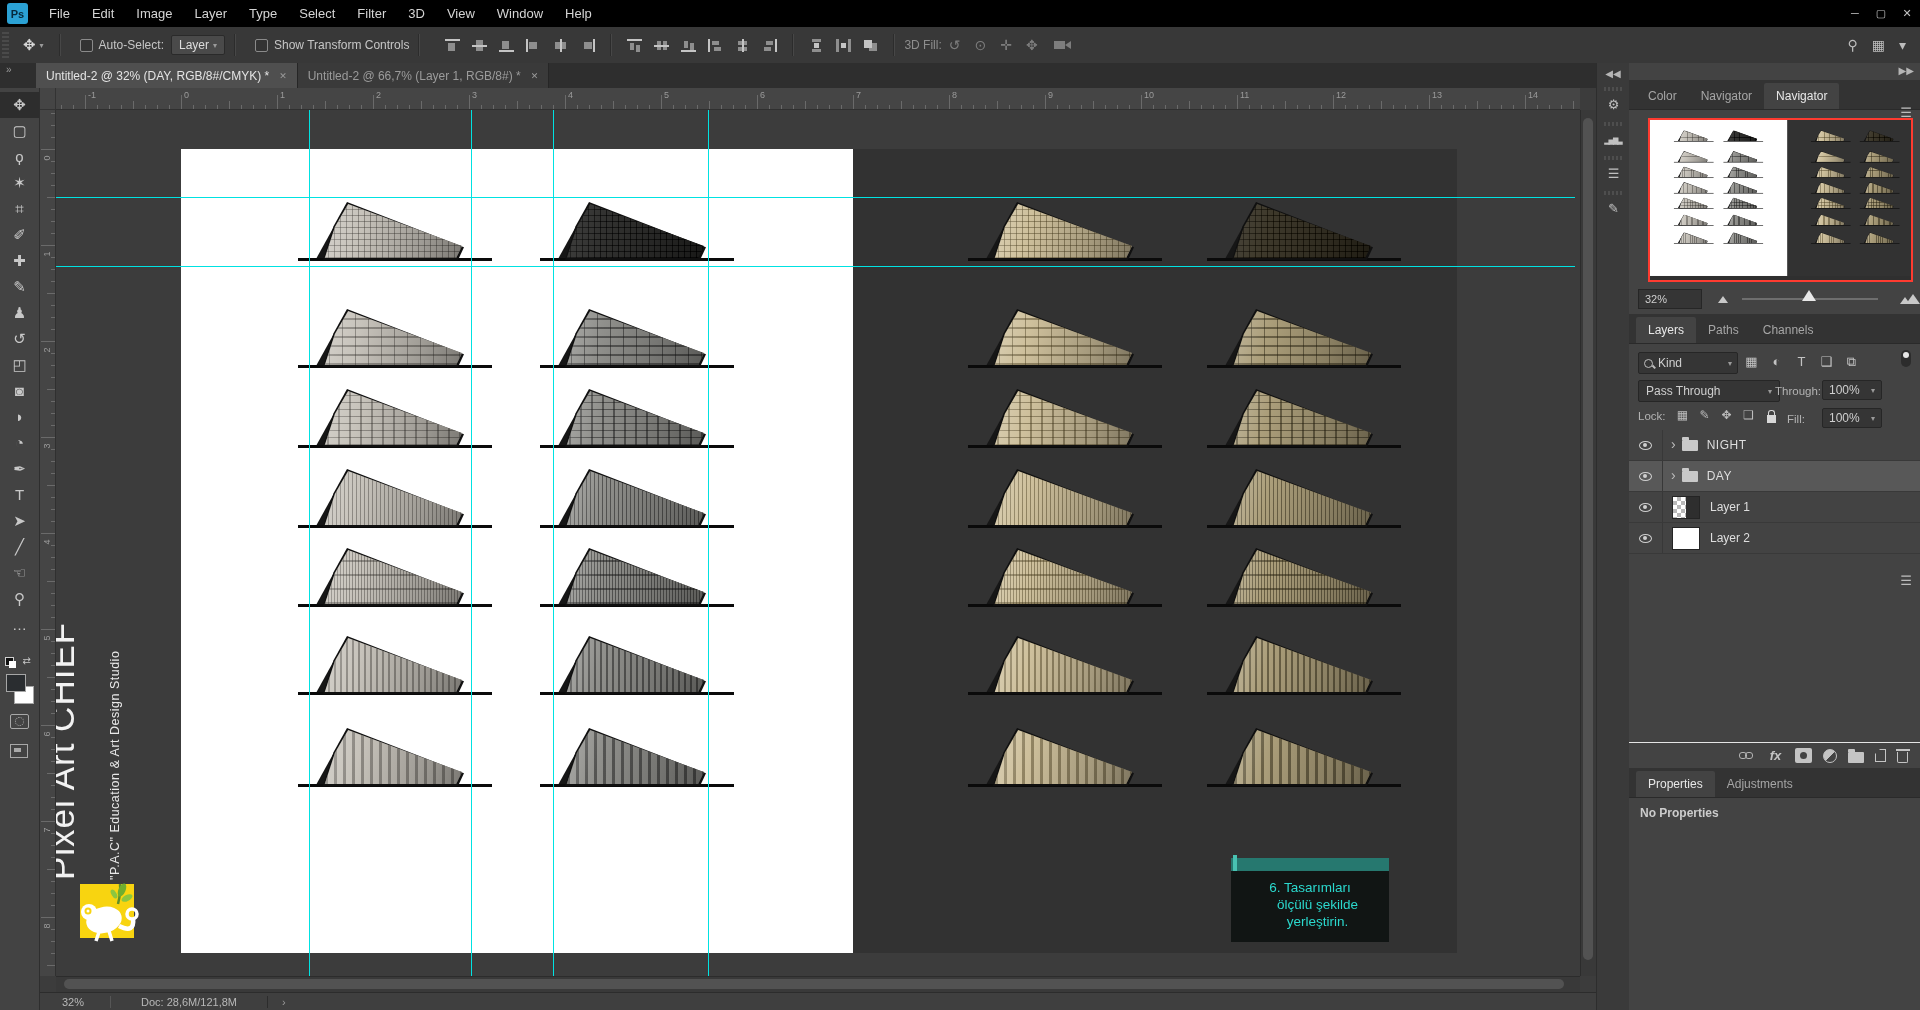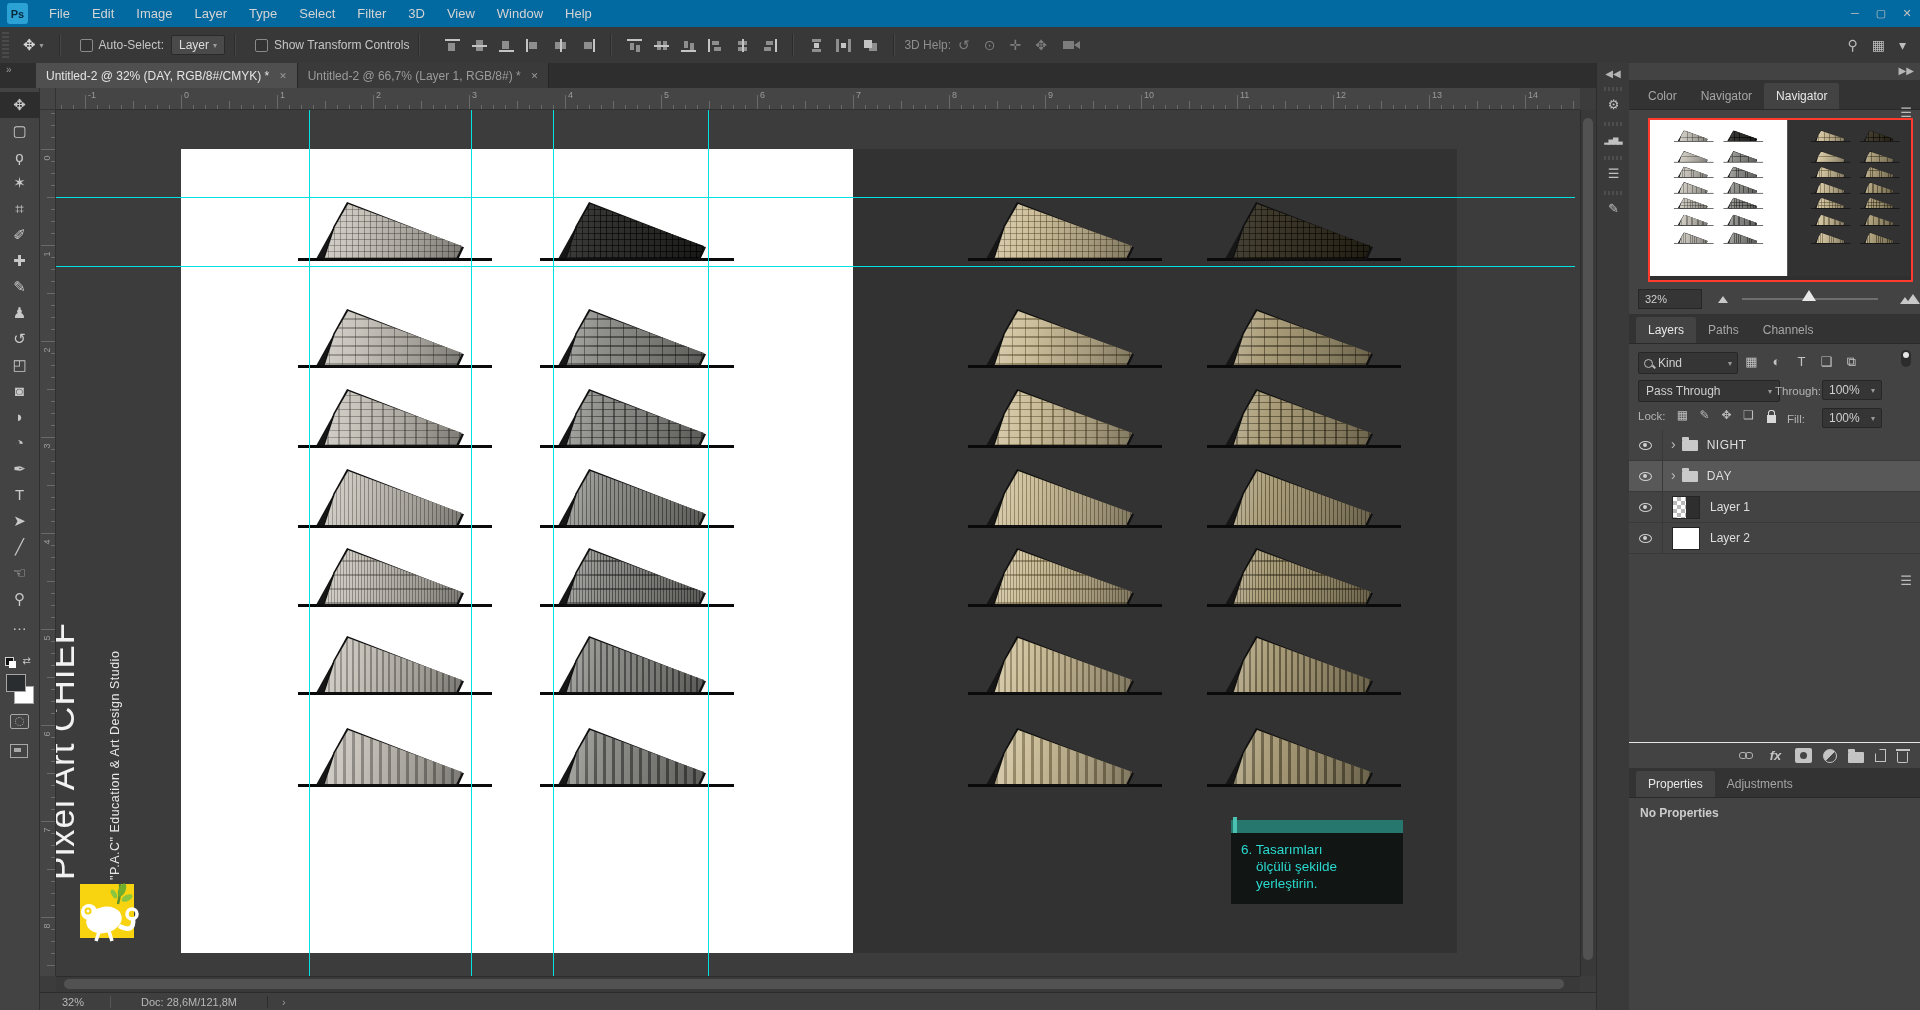--- a/index.html
+++ b/index.html
@@ -2,21 +2,21 @@
 <html><head>
 <meta charset="utf-8">
 <style>
   html,body{margin:0;padding:0;background:#222;}
   .app{position:relative;width:1920px;height:1010px;overflow:hidden;background:#3c3c3c;
        font-family:"Liberation Sans",sans-serif;color:#cccccc;font-size:12px;
        -webkit-user-select:none;user-select:none;}
   i{font-style:normal;}
 
   
-  #menubar{position:absolute;left:0;top:0;width:1920px;height:27px;background:#0369a1;border-bottom:1px solid #242424;display:flex;align-items:center;}
+  #menubar{position:absolute;left:0;top:0;width:1920px;height:27px;background:#000000;border-bottom:1px solid #242424;display:flex;align-items:center;}
   #pslogo{width:21px;height:21px;margin:0 10px 0 7px;background:#2ba1d4;color:#06293b;font-weight:bold;font-size:11px;display:flex;align-items:center;justify-content:center;border-radius:3px;}
   #menu-items{display:flex;}
   .menu-item{padding:0 11px;font-size:13px;color:#d4d4d4;line-height:27px;cursor:default;}
   #win-controls{margin-left:auto;display:flex;}
   .winbtn{width:26px;text-align:center;color:#c2c2c2;font-size:11px;line-height:27px;}
 
   
   #optionsbar{position:absolute;left:0;top:27px;width:1920px;height:36px;background:#383838;border-bottom:1px solid #262626;display:flex;align-items:center;}
   .grip-v{width:7px;height:26px;margin-left:2px;background:repeating-linear-gradient(0deg,#4a4a4a 0 2px,transparent 2px 4px);}
   .tool-preset{display:flex;align-items:center;padding:3px 6px;margin-left:8px;border-radius:2px;}
@@ -109,21 +109,21 @@
   .v3 .sail{background-image:repeating-linear-gradient(90deg,var(--stripe) 0 1px,transparent 1px 4px);}
   .v4 .sail{background-image:repeating-linear-gradient(90deg,var(--stripe) 0 1px,transparent 1px 3px),repeating-linear-gradient(0deg,var(--stripe) 0 2px,transparent 2px 14px);}
   .v5 .sail{background-image:repeating-linear-gradient(90deg,var(--stripe) 0 2px,transparent 2px 6px);}
   .v6 .sail{background-image:repeating-linear-gradient(90deg,var(--stripe) 0 3px,transparent 3px 9px);}
 
   
   .vtext{position:absolute;white-space:nowrap;transform:rotate(-90deg);transform-origin:left bottom;color:#f2f2f2;}
   #brand-title{left:24px;top:734px;font-size:35px;letter-spacing:1px;height:36px;line-height:36px;}
   #brand-sub{left:66px;top:757px;font-size:12.5px;height:13px;line-height:13px;color:#e8e8e8;letter-spacing:.5px;}
   #brand-logo{position:absolute;left:18px;top:772px;}
-  #note{position:absolute;left:1175px;top:710px;width:172px;z-index:6;}
+  #note{position:absolute;left:1175px;top:748px;width:158px;z-index:6;text-align:center;}
   #note .bar{height:13px;background:#26786f;position:relative;}
   #note .bar::before{content:"";position:absolute;left:2px;top:-3px;width:4px;height:16px;background:#49c2b2;}
   #note .body{background:#111514;padding:8px 10px 12px 10px;color:#2bd9ce;font-size:13.5px;line-height:17px;}
   #note .body .ln{display:block;}
   #note .body .ln + .ln{padding-left:15px;}
 
   
   #vscroll{position:absolute;left:1580px;top:110px;width:16px;height:866px;background:#393939;border-left:1px solid #2c2c2c;box-sizing:border-box;}
   #vscroll .thumb{position:absolute;left:2px;top:8px;width:10px;height:842px;background:#525252;border-radius:5px;}
   #hscroll{position:absolute;left:56px;top:976px;width:1524px;height:16px;background:#393939;border-top:1px solid #2c2c2c;box-sizing:border-box;}
@@ -272,21 +272,21 @@
         <span class="mini-ic" data-name="distribute-bottom-edges-icon"></span>
         <span class="mini-ic" data-name="distribute-left-edges-icon"></span>
         <span class="mini-ic" data-name="distribute-horizontal-centers-icon"></span>
         <span class="mini-ic" data-name="distribute-right-edges-icon"></span>
         <i class="vsep"></i>
         <span class="mini-ic" data-name="distribute-spacing-vertical-icon"></span>
         <span class="mini-ic" data-name="distribute-spacing-horizontal-icon"></span>
         <span class="mini-ic" data-name="auto-align-layers-icon"></span>
       </div>
     <i class="vsep"></i>
-    <span class="opt-label dim" data-name="3d-mode-label">3D Help:</span>
+    <span class="opt-label dim" data-name="3d-mode-label">3D Fill:</span>
     <div id="mode-icons" data-name="3d-mode-icons">
         <span class="mode-ic" data-name="orbit-3d-camera-icon">↺</span>
         <span class="mode-ic" data-name="roll-3d-camera-icon">⊙</span>
         <span class="mode-ic" data-name="pan-3d-camera-icon">✛</span>
         <span class="mode-ic" data-name="slide-3d-camera-icon">✥</span>
         <span class="i-cam" data-name="dolly-3d-camera-icon"></span>
       </div>
     <div id="opt-right" data-name="options-right-icons">
       <span data-name="search-icon">⚲</span>
       <span data-name="workspace-switcher-icon">▦</span>

